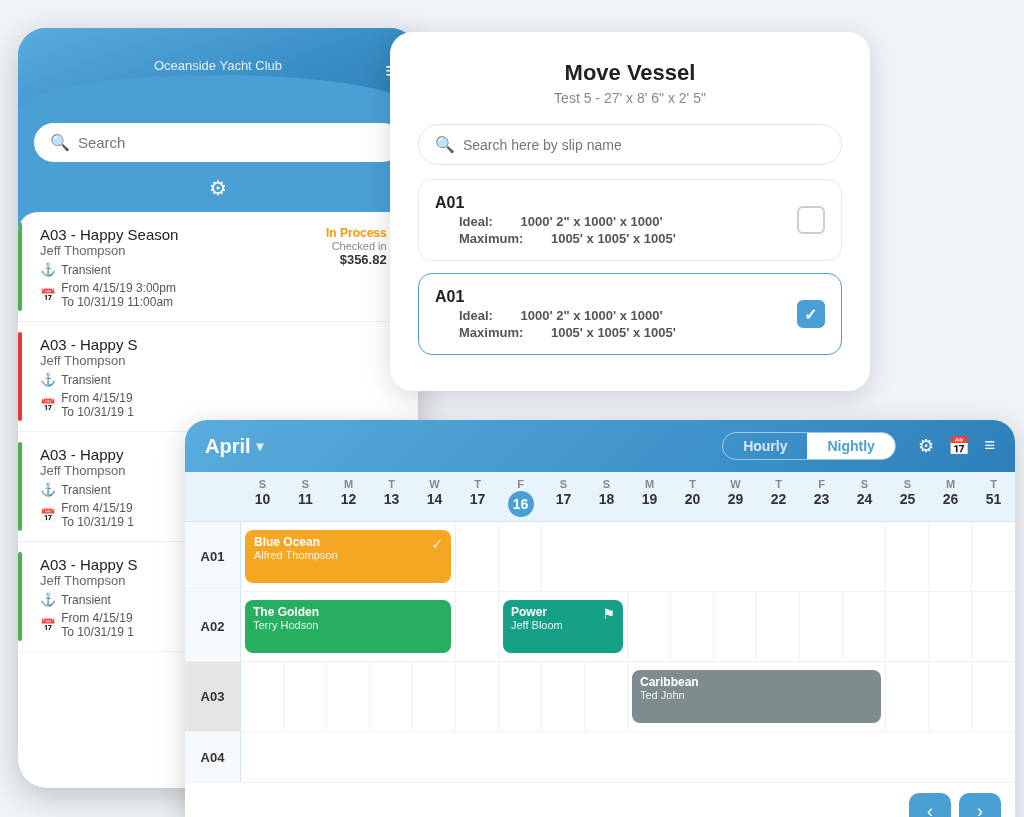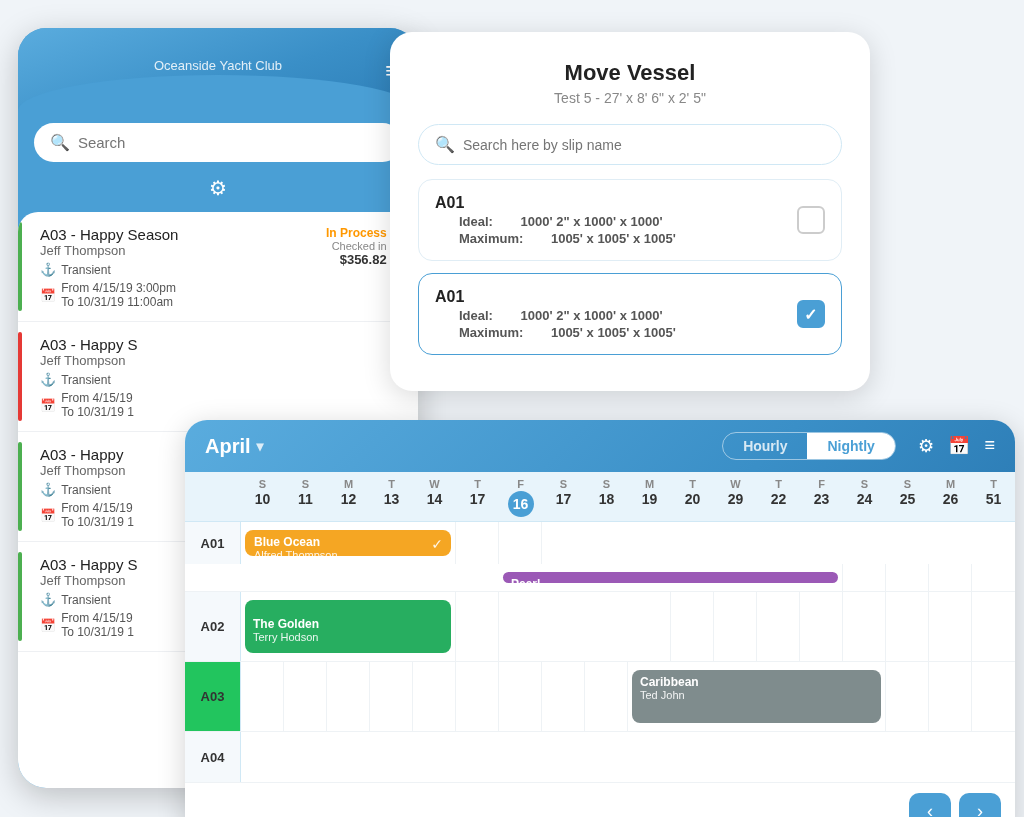--- a/index.html
+++ b/index.html
@@ -543,54 +543,55 @@
 
       <div style="grid-column:2/7;position:relative;border-right:1px solid #eef2f5;">
         <div style="position:absolute;left:4px;right:4px;top:8px;bottom:8px;background:#f5a623;border-radius:8px;padding:5px 9px;">
           <div style="font-size:12px;font-weight:700;color:white;">Blue Ocean</div>
           <div style="font-size:11px;color:rgba(255,255,255,0.9);">Alfred Thompson</div>
           <span style="position:absolute;right:8px;top:6px;color:rgba(255,255,255,0.9);font-size:14px;">✓</span>
         </div>
       </div>
       <div style="grid-column:7/8;border-right:1px solid #eef2f5;"></div>
       <div style="grid-column:8/8;border-right:1px solid #eef2f5;"></div>
-      <div style="grid-column:8/16;position:relative;border-right:1px solid #eef2f5;">
-        <div style="position:absolute;left:4px;right:4px;top:8px;bottom:8px;background:#9b59b6;border-radius:8px;padding:5px 8px;">
-          <div style="font-size:12px;font-weight:700;color:white;">Pearl</div>
-          <div style="font-size:11px;color:rgba(255,255,255,0.9);">John Robins</div>
-        </div>
-      </div>
       <div style="grid-column:16/17;border-right:1px solid #eef2f5;"></div>
       <div style="grid-column:17/18;border-right:1px solid #eef2f5;"></div>
       <div style="grid-column:18/19;border-right:1px solid #eef2f5;"></div>
       <div style="grid-column:19/20;"></div>
     </div>
 
     <div style="display:grid;grid-template-columns:56px repeat(18,1fr);height:70px;border-bottom:1px solid #eef2f5;">
       <div style="display:flex;align-items:center;justify-content:center;font-size:13px;font-weight:700;color:#333;background:#f5f9fc;border-right:1px solid #d0e8f5;">A02</div>
       <div style="grid-column:2/7;position:relative;border-right:1px solid #eef2f5;">
-        <div style="position:absolute;left:4px;right:4px;top:8px;bottom:8px;background:#27ae60;border-radius:8px;padding:17px 8px;">
+        <div style="position:absolute;left:4px;right:4px;top:8px;bottom:8px;background:#27ae60;border-radius:8px;padding:5px 8px;">
           <div style="font-size:12px;font-weight:700;color:white;">The Golden</div>
           <div style="font-size:11px;color:rgba(255,255,255,0.9);">Terry Hodson</div>
         </div>
       </div>
       <div style="grid-column:7/8;border-right:1px solid #eef2f5;"></div>
+      <div style="grid-column:8/11;position:relative;border-right:1px solid #eef2f5;">
+        <div style="position:absolute;left:4px;right:4px;top:8px;bottom:8px;background:#16a085;border-radius:8px;padding:5px 8px;">
+          <div style="font-size:12px;font-weight:700;color:white;">Power</div>
+          <div style="font-size:11px;color:rgba(255,255,255,0.9);">Jeff Bloom</div>
+          <span style="position:absolute;right:8px;top:6px;color:rgba(255,255,255,0.9);font-size:14px;">⚑</span>
+        </div>
+      </div>
       <div style="grid-column:11/12;border-right:1px solid #eef2f5;"></div>
       <div style="grid-column:12/13;border-right:1px solid #eef2f5;"></div>
       <div style="grid-column:13/14;border-right:1px solid #eef2f5;"></div>
       <div style="grid-column:14/15;border-right:1px solid #eef2f5;"></div>
       <div style="grid-column:15/16;border-right:1px solid #eef2f5;"></div>
       <div style="grid-column:16/17;border-right:1px solid #eef2f5;"></div>
       <div style="grid-column:17/18;border-right:1px solid #eef2f5;"></div>
       <div style="grid-column:18/19;border-right:1px solid #eef2f5;"></div>
       <div style="grid-column:19/20;"></div>
     </div>
 
     <div style="display:grid;grid-template-columns:56px repeat(18,1fr);height:70px;border-bottom:1px solid #eef2f5;">
-      <div style="display:flex;align-items:center;justify-content:center;font-size:13px;font-weight:700;color:#333;background:#22c55e;border-right:1px solid #d0e8f5;">A03</div>
+      <div style="display:flex;align-items:center;justify-content:center;font-size:13px;font-weight:700;color:#333;background:#e5e5e5;border-right:1px solid #d0e8f5;">A03</div>
       <div style="grid-column:2/3;border-right:1px solid #eef2f5;"></div>
       <div style="grid-column:3/4;border-right:1px solid #eef2f5;"></div>
       <div style="grid-column:4/5;border-right:1px solid #eef2f5;"></div>
       <div style="grid-column:5/6;border-right:1px solid #eef2f5;"></div>
       <div style="grid-column:6/7;border-right:1px solid #eef2f5;"></div>
       <div style="grid-column:7/8;border-right:1px solid #eef2f5;"></div>
       <div style="grid-column:8/9;border-right:1px solid #eef2f5;"></div>
       <div style="grid-column:9/10;border-right:1px solid #eef2f5;"></div>
       <div style="grid-column:10/11;border-right:1px solid #eef2f5;"></div>
       <div style="grid-column:11/17;position:relative;border-right:1px solid #eef2f5;">

